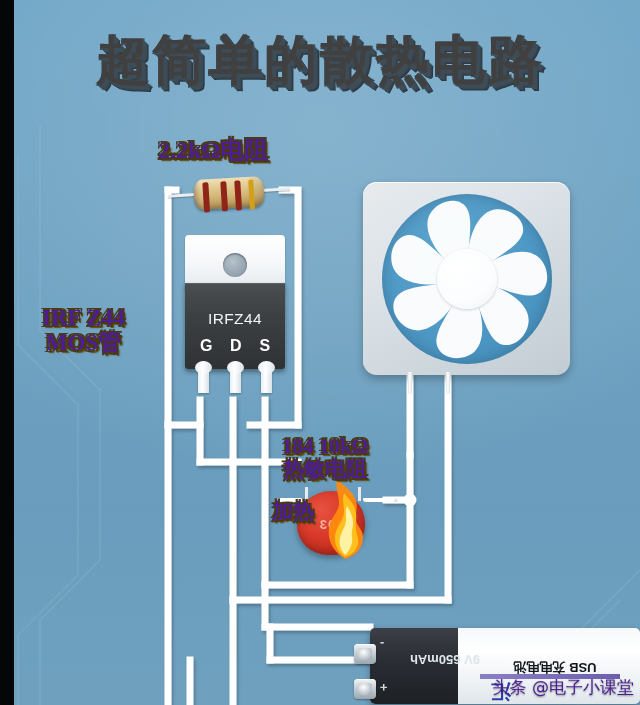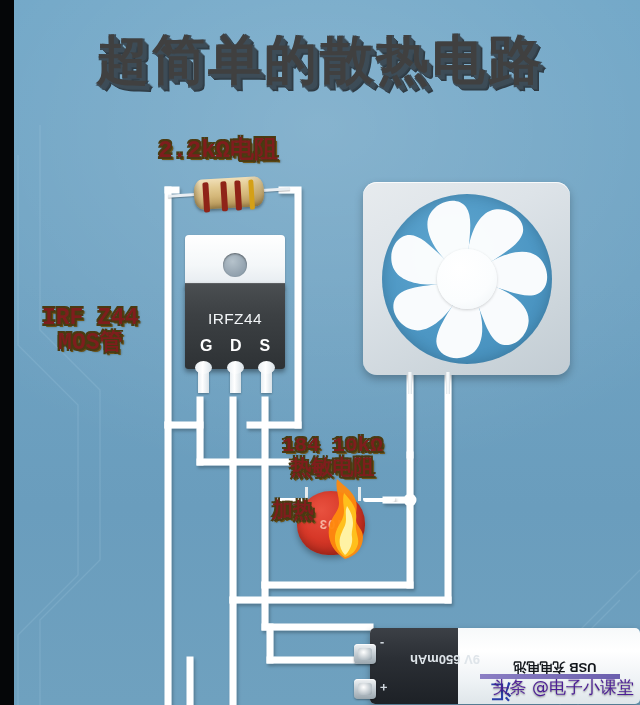--- a/index.html
+++ b/index.html
@@ -36,23 +36,23 @@
     text-shadow:
        3px 3px 0 #3d4c57, 4px 4px 0 #3d4c57, 5px 5px 0 #34424c,
        6px 6px 0 #2e3a43, 2px 0 0 #3d4c57, 0 2px 0 #3d4c57;
     z-index:40;
     white-space:nowrap;
   }
 
   
   .lbl{
     position:absolute;z-index:42;
-    color:#7f1d1d;
+    color:#4c1d95;
     font-weight:bold;
-    font-family:Liberation Mono, monospace;
+    font-family:Liberation Serif, serif;
     text-shadow:
       -1.6px -1.6px 0 #4a3a12, 1.6px -1.6px 0 #4a3a12,
       -1.6px  1.6px 0 #4a3a12, 1.6px  1.6px 0 #4a3a12,
        2.5px 2.5px 0 #6b5418, 3px 3px 2px rgba(0,0,0,.35);
     white-space:nowrap;
     line-height:1.05;
   }
   #label-resistor{left:158px;top:138px;font-size:24px;}
   #label-fan{left:408px;top:146px;font-size:24px;}
   #label-mos{left:42px;top:306px;font-size:23px;text-align:center;}

